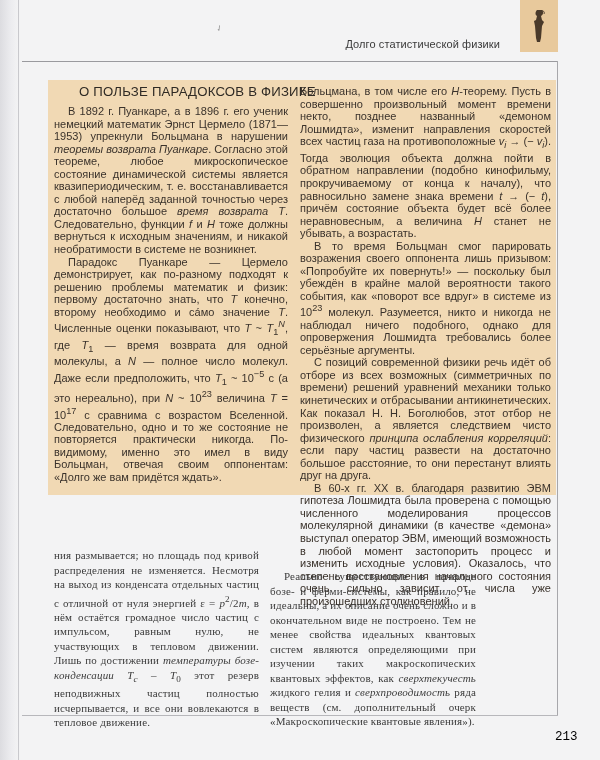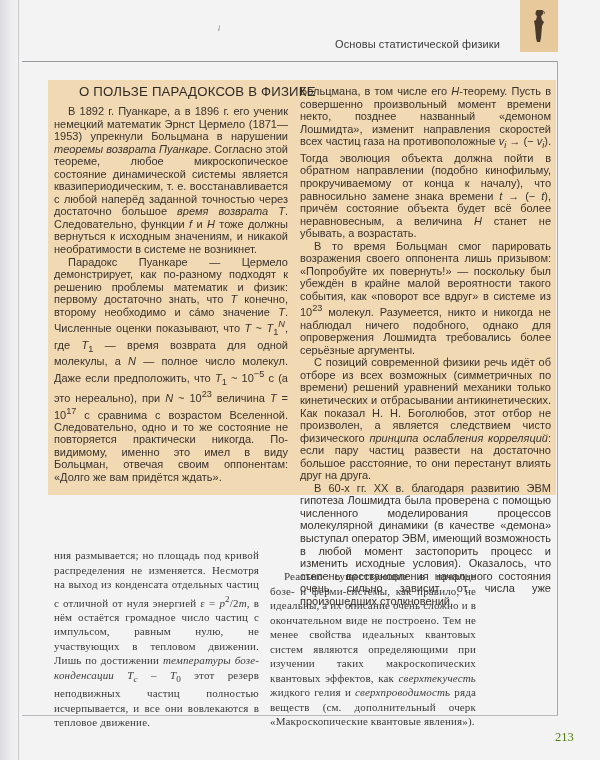--- a/index.html
+++ b/index.html
@@ -58,34 +58,34 @@
       position:absolute; font-family:"Liberation Serif", serif;
       font-size:11px; line-height:14.5px; color:#3b3b3b;
       text-align:justify; letter-spacing:0.15px;margin-top:45px;
     }
     .bot.left { left:54px; top:503px; width:205px; }
     .bot.right { left:270px; top:524px; width:206px; }
     .bot p { margin:0; }
     .bot p.indent { text-indent:14px; }
     .page-number {
       position:absolute; left:555px; top:730px;
-      font-family:Liberation Serif, serif; font-size:12.5px; color:#4d7c0f;
+      font-family:Liberation Mono, monospace; font-size:12.5px; color:#000000;
     }
     .stray-mark {
       position:absolute; left:216px; top:24px; font-size:8px; color:#888;
       transform:rotate(-30deg);
     }
   </style>
 </head>
 <body>
 
 <div class="page-edge"></div>
 <div class="stray-mark">✓</div>
 
-<div class="header-title">Основы статистической физики</div>
+<div class="header-title">Долго статистической физики</div>
 <div class="header-emblem">
   <svg width="16" height="36" viewBox="0 0 16 36">
     <path d="M6 2 C4 4,4 7,6 8 L5 12 L3 13 L4 18 L5 30 L6 34 L9 34 L10 30 L11 18 L13 14 L11 12 L10 8 C12 7,13 4,11 2 Z" fill="#4a3a2a"></path>
     <path d="M10 3 C12 2,14 4,13 6" stroke="#4a3a2a" stroke-width="1" fill="none"></path>
   </svg>
 </div>
 
 <div class="frame-top"></div>
 <div class="frame-right"></div>
 <div class="frame-bottom"></div>

